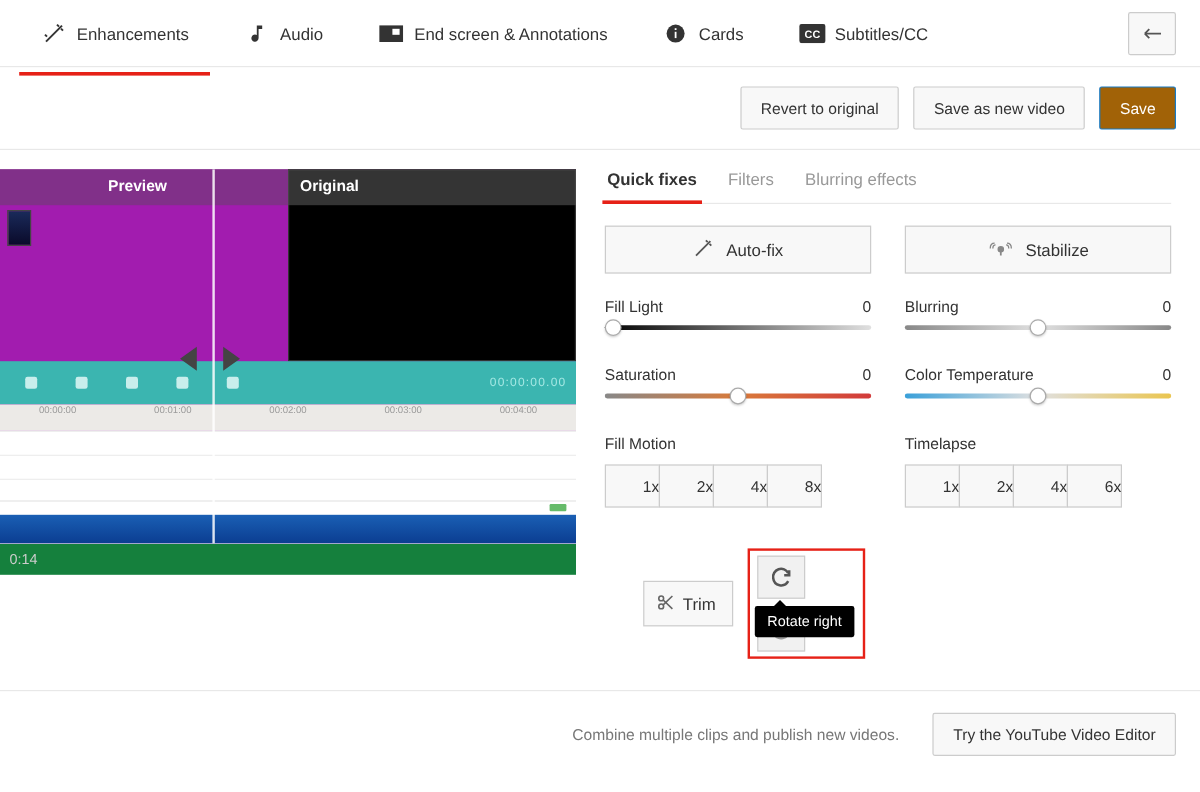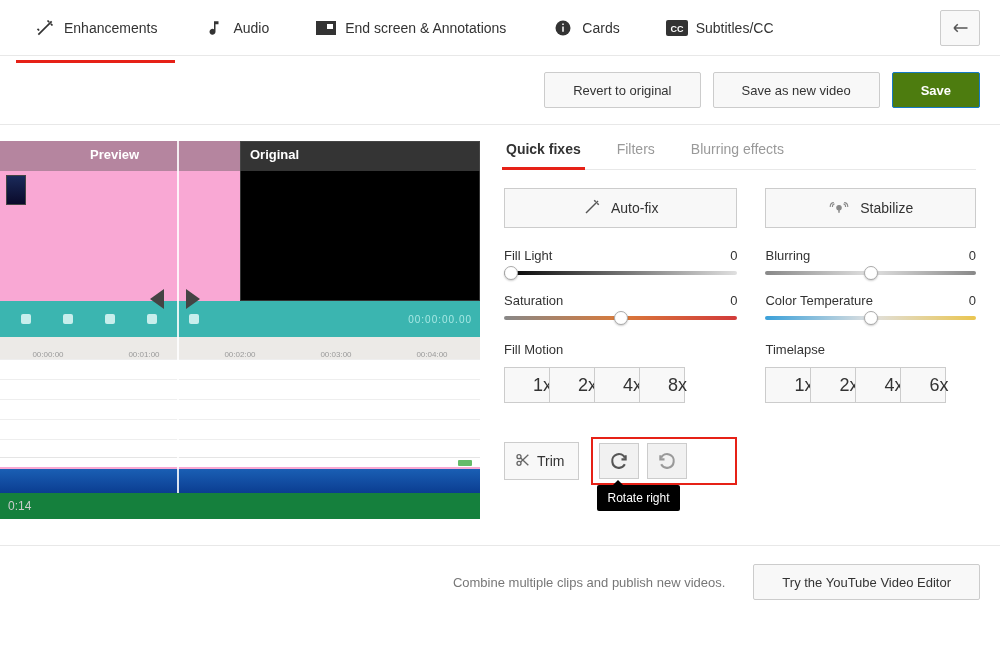--- a/index.html
+++ b/index.html
@@ -6,75 +6,75 @@
   body { background: #fff; width: 1000px; height: 660px; overflow: hidden; color: #333; }
   
   .topbar { display: flex; align-items: center; padding: 0 20px; height: 56px; border-bottom: 1px solid #e8e8e8; }
   .tab { display: flex; align-items: center; gap: 8px; padding: 0 14px; height: 68px; font-size: 14px; color: #333; cursor: pointer; position: relative; margin-right: 18px; }
   .tab.active::after { content: ""; position: absolute; left: -4px; right: -4px; bottom: -1px; height: 3px; background: #e62117; }
   .tab .ticon { width: 22px; height: 22px; display: inline-flex; align-items: center; justify-content: center; }
   .spacer { flex: 1; }
   .back-btn { width: 40px; height: 36px; border: 1px solid #ccc; background: #f8f8f8; display: flex; align-items: center; justify-content: center; cursor: pointer; border-radius: 2px; }
 
   .actionbar { display: flex; justify-content: flex-end; align-items: center; gap: 12px; padding: 16px 20px 16px 20px; border-bottom: 1px solid #e8e8e8; }
-  .btn { height: 36px; padding: 0 28px; border: 1px solid #ccc; background: #f8f8f8; font-size: 13px; color: #333; cursor: pointer; border-radius: 2px; }
-  .btn.primary { background: #4d7c0f; color: #fff; border-color: #167ac6; font-weight: bold; text-align: center; }
+  .btn { height: 36px; padding: 0 16px; border: 1px solid #ccc; background: #f8f8f8; font-size: 13px; color: #333; cursor: pointer; border-radius: 2px; }
+  .btn.primary { background: #a16207; color: #fff; border-color: #167ac6; font-weight: normal; text-align: center; }
 
   .main { display: flex; gap: 24px; padding: 16px 16px 0 0; }
   .preview-pane { width: 480px; flex: 0 0 480px; position: relative; }
   .preview-labels { position: absolute; top: 0; left: 0; right: 0; height: 30px; display: flex; z-index: 3; }
   .preview-labels .half { width: 50%; color: #fff; font-weight: bold; font-size: 13px; padding: 6px 10px; background: rgba(80,80,80,0.65); }
   .preview-labels .half.right { text-align: left; background: rgba(80,80,80,0.4); }
-  .preview-body { position: relative; width: 100%; height: 352px; background: #f9a8d4; overflow: hidden; }
+  .preview-body { position: relative; width: 100%; height: 312px; background: #a21caf; overflow: hidden; }
   .preview-right-dark { position: absolute; top: 0; right: 0; width: 50%; height: 160px; background: #000; border: 1px solid #333; }
   .preview-thumb { position: absolute; top: 34px; left: 6px; width: 20px; height: 30px; background: linear-gradient(#1a2a5a,#0a0a2a); border:1px solid #444; }
   .teal-bar { position: absolute; top: 160px; left: 0; right: 0; height: 36px; background: #3bb5b0; display:flex; align-items:center; padding:0 8px; color:#d9f3f2; font-size:8px; }
   .teal-bar .mini { width:36px; height:24px; display:flex; flex-direction:column; align-items:center; justify-content:center; gap:2px; margin-right:6px; filter: blur(0.4px); }
   .teal-bar .mini .sq { width:10px; height:10px; background:#c8eeec; border-radius:2px;}
   .teal-time { margin-left:auto; color:#a6e8e4; font-size:10px; letter-spacing:1px;}
-  .ruler { position:absolute; top:196px; left:0; right:0; height:22px; background:#eceae7; display:flex; align-items:flex-end; justify-content:space-around; font-size:8px; color:#9a9a9a; filter: blur(0.6px);}
+  .ruler { position:absolute; top:196px; left:0; right:0; height:22px; background:#eceae7; display:flex; align-items:flex-start; justify-content:space-around; font-size:8px; color:#9a9a9a; filter: blur(0.6px);}
   .tracks { position:absolute; top:218px; left:0; right:0; height:100px; background:#f4f4f4; }
   .tracks .row { height:20px; border-top:1px solid #eee; background:#fff; }
   .footer-strip { position:absolute; bottom:26px; left:0; right:0; height:10px; background:#fff; border-top:1px solid #e5e5e5; display:flex; justify-content:flex-end; padding-right:8px; align-items:center; }
   .footer-strip .dot { width:14px; height:6px; background:#66bb6a; margin-left:2px; border-radius:1px; }
   .taskbar { position:absolute; bottom:0; left:0; right:0; height:24px; background: linear-gradient(#1a5fb4,#0b3d91); }
   .slider-handle-vert { position:absolute; top:0; bottom:0; left:176px; width:4px; background:rgba(255,255,255,0.0); z-index:4; }
   .slider-handle-vert::before { content:""; position:absolute; left:1px; top:0; bottom:0; width:2px; background:rgba(255,255,255,0.85); }
   .arrow-l, .arrow-r { position:absolute; top:148px; width:0; height:0; border-top:10px solid transparent; border-bottom:10px solid transparent; z-index:5; }
   .arrow-l { left:150px; border-right:14px solid #444; }
   .arrow-r { left:186px; border-left:14px solid #444; }
   .controls-bar { height: 26px; background:#15803d; color:#ccc; display:flex; align-items:center; padding: 0 8px; font-size:12px; }
   
   .settings { flex: 1; padding-right: 8px; }
-  .subtabs { display:flex; gap:32px; border-bottom:1px solid #e8e8e8; margin-bottom: 18px; }
+  .subtabs { display:flex; gap:22px; border-bottom:1px solid #e8e8e8; margin-bottom: 18px; }
   .subtab { font-size:14px; color:#999; padding: 0 2px 12px 2px; cursor:pointer; position:relative; }
   .subtab.active { color:#333; font-weight:bold; }
   .subtab.active::after { content:""; position:absolute; left:-2px; right:-2px; bottom:-1px; height:3px; background:#e62117; }
   
   .twocol { display:flex; gap:28px; }
   .col { flex:1; }
   .wide-btn { width:100%; height:40px; border:1px solid #ccc; background:#f8f8f8; display:flex; align-items:center; justify-content:center; gap:10px; font-size:14px; color:#333; cursor:pointer; margin-bottom: 20px; }
   
-  .slider-group { margin-bottom: 18px; }
+  .slider-group { margin-bottom: 30px; }
   .slider-label-row { display:flex; justify-content:space-between; font-size:13px; color:#333; margin-bottom:8px; }
   .slider-track { position:relative; height:4px; border-radius:2px; }
   .slider-thumb { position:absolute; top:50%; width:14px; height:14px; background:#fff; border:1px solid #aaa; border-radius:50%; transform: translate(-50%,-50%); box-shadow: 0 1px 2px rgba(0,0,0,0.2); }
   .track-fill-light { background: linear-gradient(to right, #000, #e0e0e0); }
   .track-contrast { background: linear-gradient(to right, #888, #e0e0e0 50%, #888); }
   .track-saturation { background: linear-gradient(to right, #888 0%, #d97a3a 50%, #d23a3a 100%); }
   .track-temp { background: linear-gradient(to right, #3aa0d9, #e0e0e0 50%, #eac54f 100%); }
   
   .section-label { font-size:13px; color:#333; margin: 22px 0 10px 0; }
   .seg-group { display:flex; }
-  .seg { width:46px; height:36px; border:1px solid #ccc; margin-left:-1px; background:#f8f8f8; font-size:18px; display:flex; align-items:center; justify-content:center; cursor:pointer;padding-left:31px; }
+  .seg { width:46px; height:36px; border:1px solid #ccc; margin-left:-1px; background:#f8f8f8; font-size:13px; display:flex; align-items:center; justify-content:center; cursor:pointer;padding-left:31px; }
   .seg:first-child { margin-left:0; }
   
-  .trim-row { display:flex; align-items:center; gap:12px; margin-top: 34px; }
+  .trim-row { display:flex; align-items:center; gap:12px; margin-top: 34px; margin-left: 32px; }
   .trim-btn { height:38px; padding: 0 14px 0 10px; border:1px solid #ccc; background:#f8f8f8; display:flex; align-items:center; gap:6px; font-size:14px; cursor:pointer; }
-  .rotate-box { border: 2px solid #e62117; padding: 4px 48px 4px 6px; display:flex; gap:8px; position:relative; }
+  .rotate-box { border: 2px solid #e62117; padding: 4px 48px 4px 6px; display:flex; gap:8px; position:relative;flex-direction:column; }
   .icon-btn { width:40px; height:36px; border:1px solid #ccc; background:#f1f1f1; display:flex; align-items:center; justify-content:center; cursor:pointer; }
   .tooltip { position:absolute; top: 46px; left: 4px; background:#000; color:#fff; font-size:12px; padding:6px 10px; white-space:nowrap; border-radius:2px; }
   .tooltip::before { content:""; position:absolute; top:-5px; left:16px; border-left:5px solid transparent; border-right:5px solid transparent; border-bottom:5px solid #000; }
   
   .bottom-line { border-top:1px solid #e8e8e8; margin-top:26px; padding: 18px 20px 0 0; display:flex; align-items:center; justify-content:flex-end; gap:28px; font-size:13px; color:#777; }
 </style>
 </head>
 <body>
 
 <div class="topbar">

